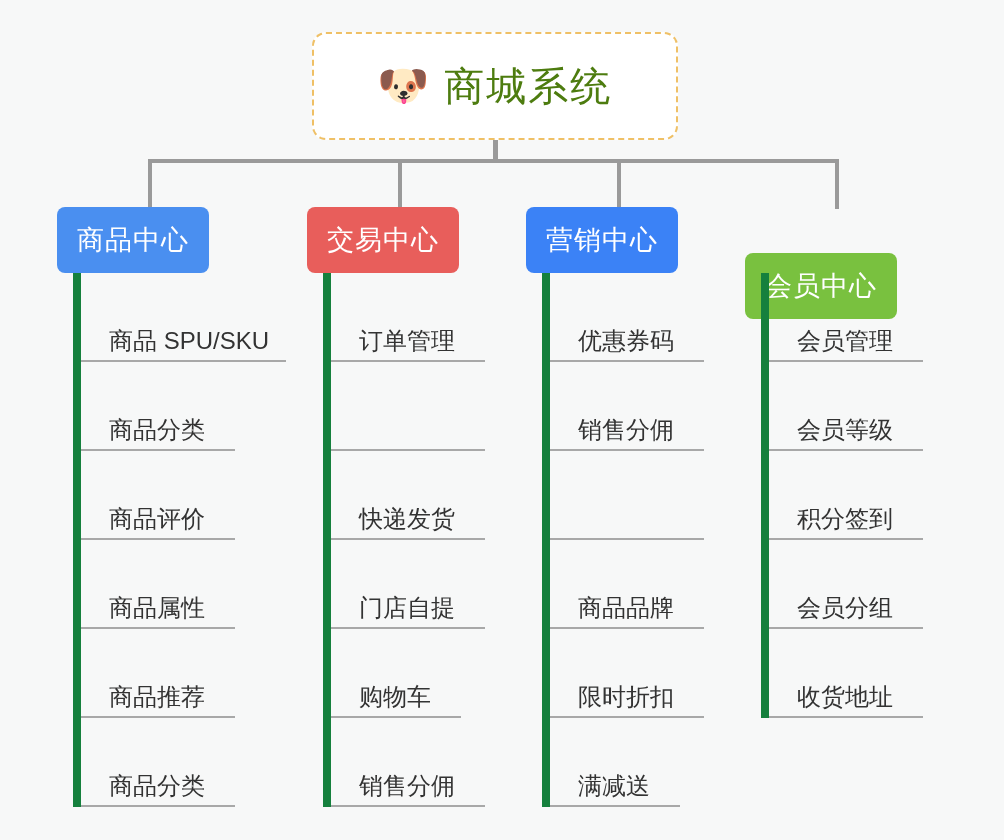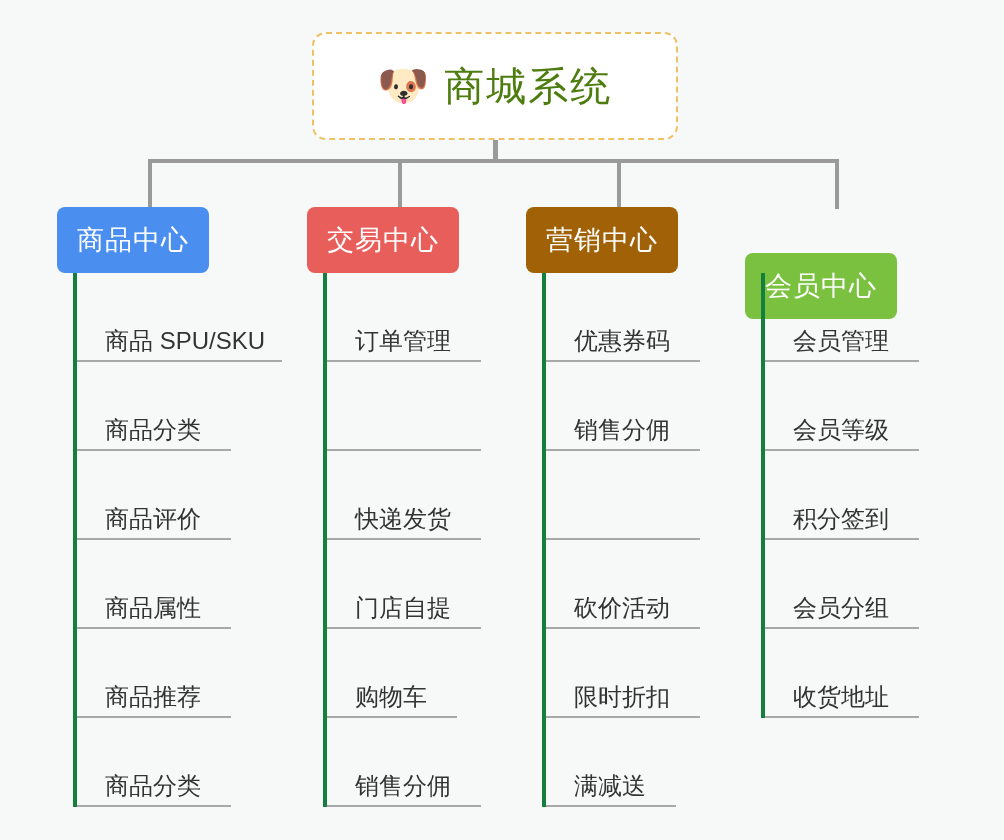--- a/index.html
+++ b/index.html
@@ -78,21 +78,21 @@
     font-size: 27px;
     letter-spacing: 1px;
     line-height: 1;
     box-sizing: border-box;
   }
 
   .leaf-list {
     position: absolute;
     left: 16px;
     top: 66px;
-    border-left: 4px solid #15803d;
+    border-left: 8px solid #15803d;
     padding: 0;
     margin: 0;
     list-style: none;
   }
   .leaf-item {
     position: relative;
     height: 89px;
     box-sizing: border-box;
     display: flex;
     align-items: flex-end;
@@ -187,38 +187,38 @@
         <span class="leaf-label">购物车</span>
       </li>
       <li class="leaf-item">
         <span class="leaf-underline" style="width: 154px;"></span>
         <span class="leaf-label">销售分佣</span>
       </li>
     </ul>
   </div>
 
   <div class="column" style="left:526px;">
-    <div class="cat-box" style="background: #a16207; text-align: center;">
+    <div class="cat-box" style="background: #3b82f6; text-align: center;">
       <span>营销中心</span>
     </div>
     <ul class="leaf-list">
       <li class="leaf-item">
         <span class="leaf-underline" style="width: 154px;"></span>
         <span class="leaf-label">优惠券码</span>
       </li>
       <li class="leaf-item">
         <span class="leaf-underline" style="width: 154px;"></span>
         <span class="leaf-label">销售分佣</span>
       </li>
       <li class="leaf-item">
         <span class="leaf-underline" style="width: 154px;"></span>
       </li>
       <li class="leaf-item">
         <span class="leaf-underline" style="width: 154px;"></span>
-        <span class="leaf-label">砍价活动</span>
+        <span class="leaf-label">商品品牌</span>
       </li>
       <li class="leaf-item">
         <span class="leaf-underline" style="width: 154px;"></span>
         <span class="leaf-label">限时折扣</span>
       </li>
       <li class="leaf-item">
         <span class="leaf-underline" style="width: 130px;"></span>
         <span class="leaf-label">满减送</span>
       </li>
     </ul>

